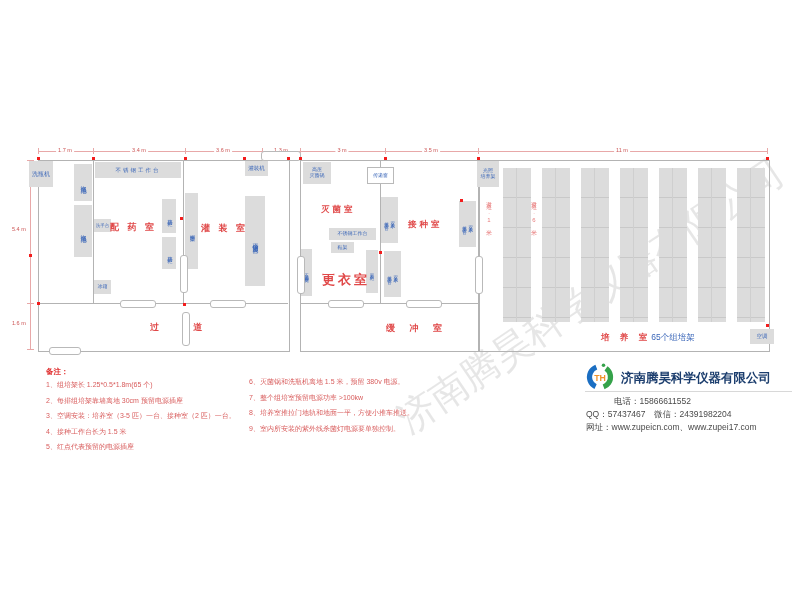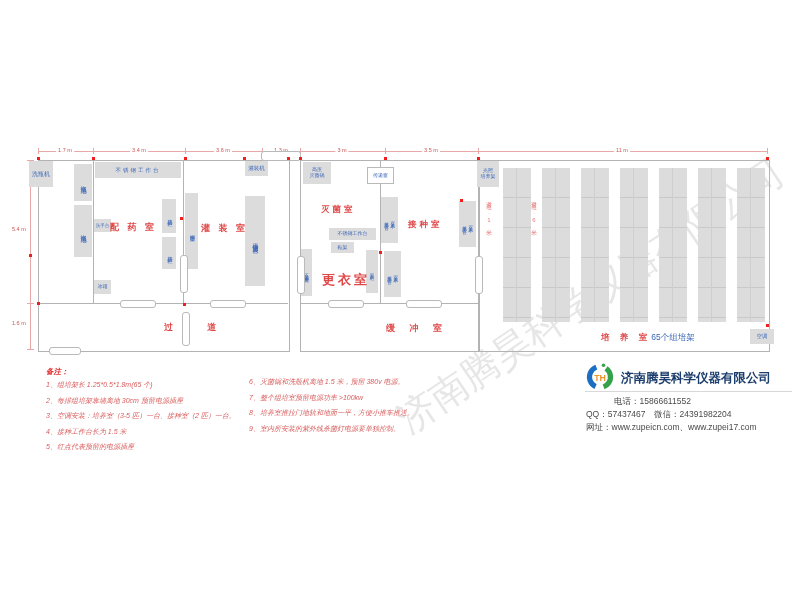--- a/index.html
+++ b/index.html
@@ -36,21 +36,21 @@
     background-image:
       linear-gradient(90deg,transparent 13px,#cfcfcf 13px,#cfcfcf 14px,transparent 14px),
       repeating-linear-gradient(180deg,#dcdcdc 0px,#dcdcdc 29px,#c9c9c9 29px,#c9c9c9 30px);
   }
   .aisle{position:absolute;color:#e87c7c;font-size:6px;writing-mode:vertical-rl;text-orientation:upright;letter-spacing:2px;}
   .wm{
     position:absolute;left:402px;top:398px;color:#cfcfcf;opacity:.5;font-size:38px;
     white-space:nowrap;transform:rotate(-34deg);transform-origin:left center;
     letter-spacing:0px;pointer-events:none;
   }
-  .notes{position:absolute;color:#d85c5c;font-size:7px;font-style:italic;}
+  .notes{position:absolute;color:#d85c5c;font-size:7px;}
   .notes .nt{color:#e03030;font-weight:bold;font-size:7.5px;margin-bottom:3px;}
   .notes .nl{margin-bottom:5.5px;white-space:nowrap;}
   .company-name{position:absolute;color:#1c3e6e;font-weight:bold;font-size:12.5px;white-space:nowrap;}
   .contact{position:absolute;color:#4a4a4a;font-size:8.5px;white-space:nowrap;}
 </style>
 </head>
 <body>
 
 <div class="abs" style="left:0;top:0;width:800px;height:600px;">
 
@@ -119,21 +119,21 @@
   </div>
   <div class="furn" style="left:245px;top:161px;width:23px;height:15px;font-size:5.5px;">
     <span>灌装机</span>
   </div>
   <div class="furn" style="left:245px;top:196px;width:20px;height:90px;font-size:6px;">
     <span class="vtext">不锈钢灌装台</span>
   </div>
 
   <div class="room" style="left:110px;top:221px;">配 药 室</div>
   <div class="room" style="left:201px;top:222px;">灌 装 室</div>
-  <div class="room" style="left:164px;top:321px;letter-spacing:16px;font-family:Liberation Serif, serif;">过 道</div>
+  <div class="room" style="left:150px;top:321px;letter-spacing:16px;font-family:Liberation Serif, serif;">过 道</div>
 
   <div class="furn" style="left:303px;top:162px;width:28px;height:22px;font-size:5px;flex-direction:column;">
     <span>高压</span>
     <span>灭菌锅</span>
   </div>
   <div class="furn white" style="left:367px;top:167px;width:25px;height:15px;font-size:5px;">
     <span>传递窗</span>
   </div>
   <div class="furn" style="left:381px;top:197px;width:17px;height:46px;font-size:4.5px;">
     <span class="vpair">

